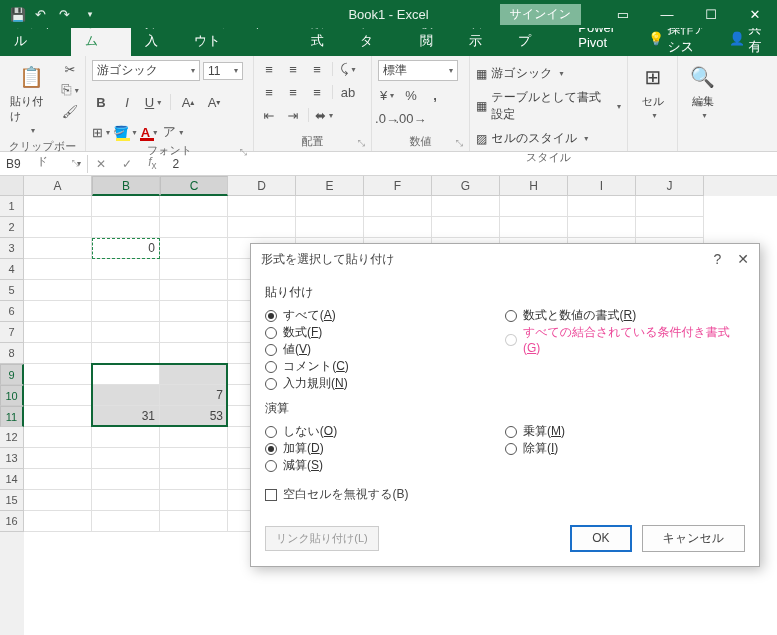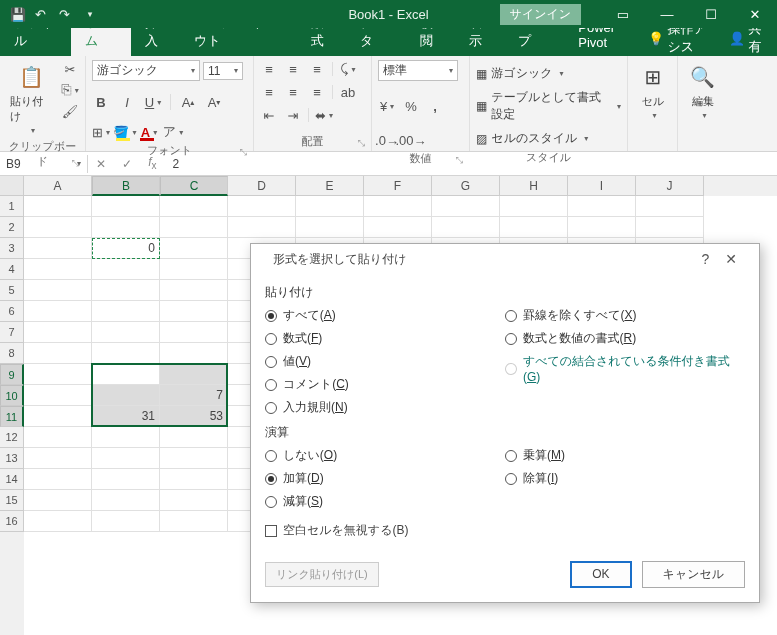--- a/index.html
+++ b/index.html
@@ -44,29 +44,29 @@
 .ch{width:68px;border-right:1px solid #ccc;border-bottom:1px solid #ccc;font-size:12px;display:flex;align-items:center;justify-content:center;color:#555}
 .ch.sel{background:#d4d4d4;color:#0e6737;border-bottom:2px solid #0e6737}
 .cells{position:relative}
 .crow{display:flex;height:21px}
 .cell{width:68px;border-right:1px solid #e0e0e0;border-bottom:1px solid #e0e0e0;font-size:12px;padding:0 4px;display:flex;align-items:center;justify-content:flex-end;background:#fff}
 .cell.graysel{background:#dcdcdc}
 .marquee{position:absolute;border:1.5px dashed #228b4c;pointer-events:none}
 .selrange{position:absolute;border:2px solid #0e6737;pointer-events:none}
 .activecell{position:absolute;background:#fff;pointer-events:none}
 .dialog{position:absolute;left:250px;top:243px;width:510px;background:#fff;border:1px solid #aaa;box-shadow:3px 3px 12px rgba(0,0,0,.25);font-size:12px}
-.dlg-title{height:30px;display:flex;align-items:center;padding:0 22px;font-size:12px}
+.dlg-title{height:30px;display:flex;align-items:center;padding:0 10px;font-size:12px}
 .dlg-title .r{margin-left:auto;display:flex;gap:16px;font-size:14px;color:#555}
 .dlg-close{cursor:pointer}
 .dlg-body{padding:4px 14px 12px}
 .sect{font-size:12px;color:#333;margin:6px 0 4px}
 .optcols{display:flex}
-.optcol{flex:1;display:flex;flex-direction:column;gap:6px;padding:2px 0}
+.optcol{flex:1;display:flex;flex-direction:column;padding:2px 0}
 .radio{display:flex;align-items:center;gap:6px;font-size:12px;color:#333}
-.radio.disabled{color:#0f766e}
+.radio.disabled{color:#ec4899}
 .rcircle{width:12px;height:12px;border:1px solid #555;border-radius:50%;display:flex;align-items:center;justify-content:center}
 .rcircle.on::after{content:"";width:6px;height:6px;background:#333;border-radius:50%}
 .radio.disabled .rcircle{border-color:#ccc}
 .chk{display:flex;align-items:center;gap:6px;font-size:12px;margin-top:10px}
 .cbox{width:12px;height:12px;border:1px solid #555}
 .chkrow{display:flex}
 .chkrow>div{flex:1}
 .dlg-foot{display:flex;padding:10px 14px 14px;align-items:center}
 .linkbtn{border:1px solid #ccc;background:#f4f4f4;color:#999;padding:4px 10px;font-size:11px}
 .btns{margin-left:auto;display:flex;gap:10px}
@@ -195,21 +195,21 @@
         <div class="smico">⇤</div>
         <div class="smico">⇥</div>
         <div style="width:1px;height:14px;background:#ddd"></div>
         <div class="smico">⬌<span class="dd">▾</span></div>
       </div>
     </div>
     <div class="lbl"><span>配置</span><span class="dlg">⤡</span></div>
   </div>
 
   <div class="group" style="width:98px">
-    <div class="body col" style="gap:16px">
+    <div class="body col" style="gap:5px">
       <div class="sel fmtsel">
           <span>標準</span>
           <span class="dd">▾</span>
         </div>
       <div class="row" style="gap:6px">
         <div class="smico">¥<span class="dd">▾</span></div>
         <div class="smico">%</div>
         <div class="smico">
             <b>,</b>
           </div>
@@ -540,24 +540,20 @@
             <span>コメント(<u class="acc">C</u>)</span>
           </div>
           <div class="radio">
             <div class="rcircle"></div>
             <span>入力規則(<u class="acc">N</u>)</span>
           </div>
         </div>
       <div class="optcol" id="paste-right">
           <div class="radio">
             <div class="rcircle"></div>
-            <span>罫線を除くすべて(<u class="acc">X</u>)</span>
-          </div>
-          <div class="radio">
-            <div class="rcircle"></div>
             <span>数式と数値の書式(<u class="acc">R</u>)</span>
           </div>
           <div class="radio disabled">
             <div class="rcircle"></div>
             <span>すべての結合されている条件付き書式(<u class="acc">G</u>)</span>
           </div>
         </div>
     </div>
     <div class="sect">演算</div>
     <div class="optcols">

